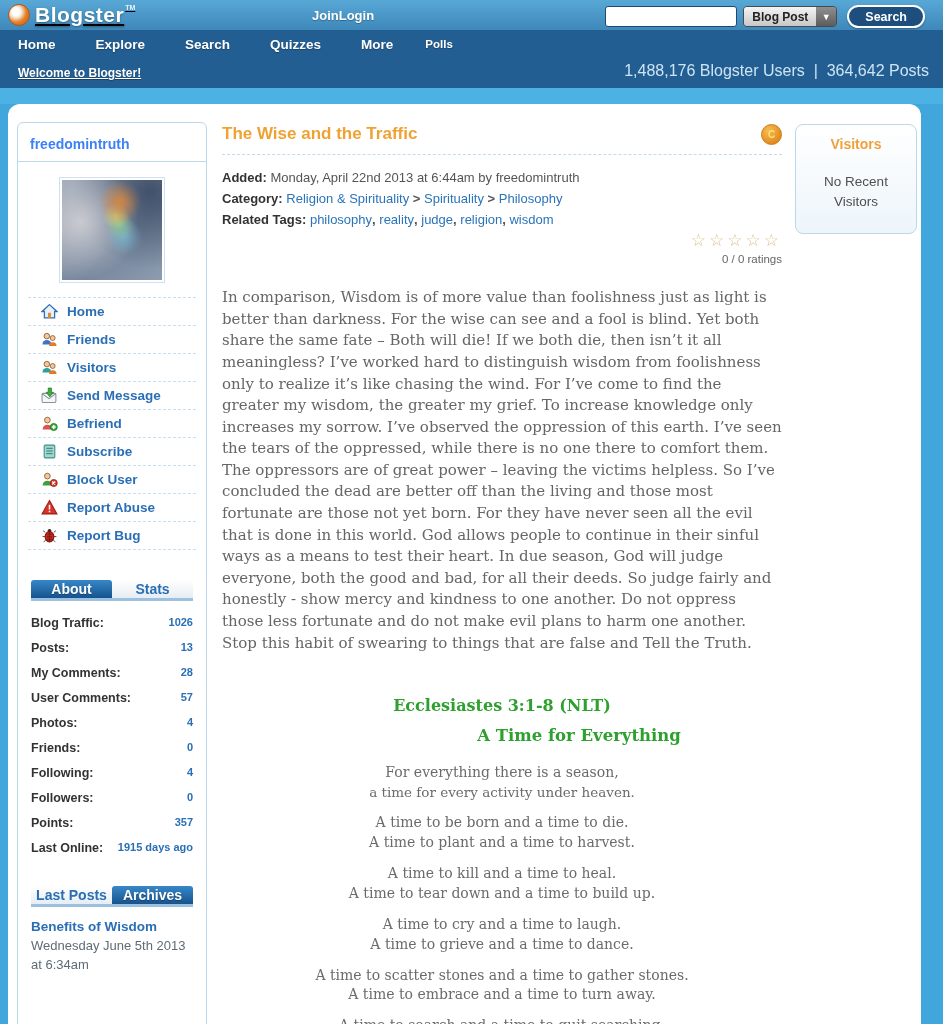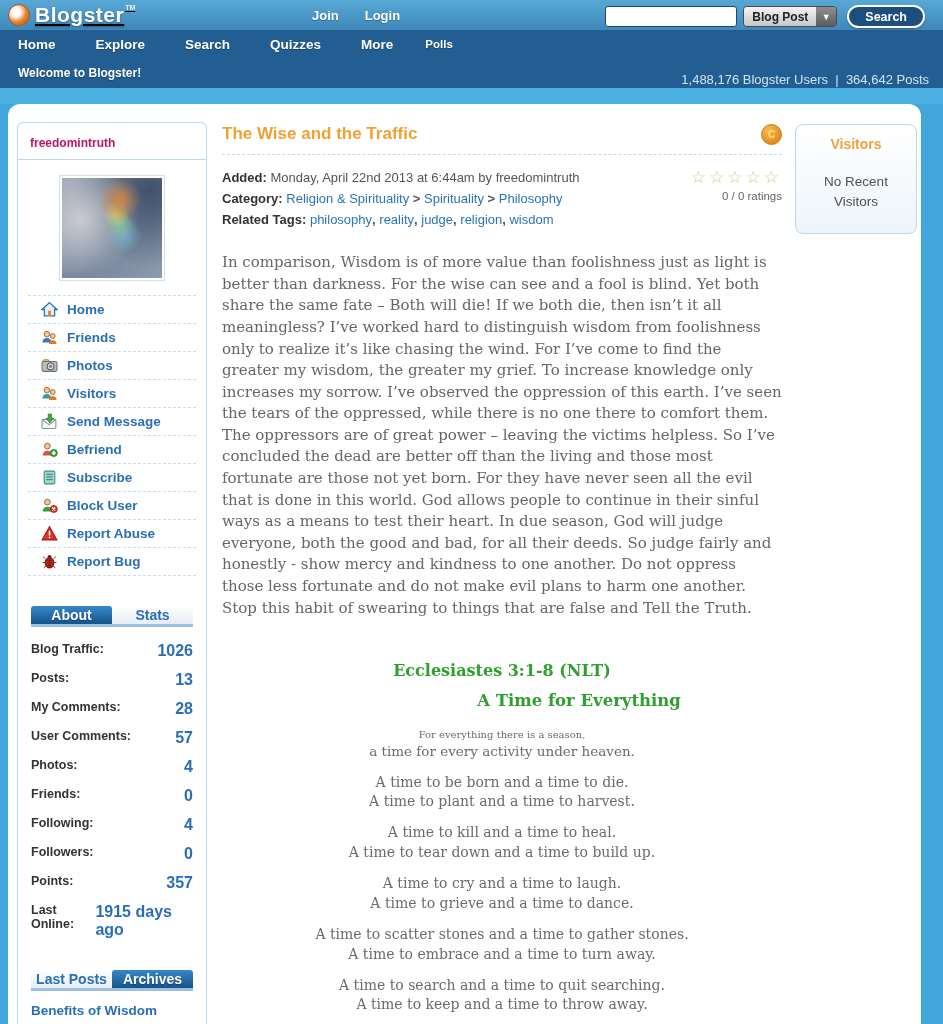--- a/index.html
+++ b/index.html
@@ -17,30 +17,30 @@
     display:flex; align-items:center; position:relative;
   }
   .logo-wrap { display:flex; align-items:flex-start; padding-left:8px;text-decoration:underline; }
   .logo-circle {
     width:22px; height:22px; border-radius:50%;
     background:radial-gradient(circle at 35% 35%, #ffffff 18%, #f6e9d8 30%, #e8822a 55%, #c9641a 85%);
     border:1px solid #b3571a; margin-top:2px;
   }
   .logo-text { color:#fff; font-size:21px; font-weight:bold; letter-spacing:.5px; margin-left:5px; line-height:26px; text-shadow:0 1px 2px rgba(0,0,0,.35); }
   .logo-tm { color:#e8f4fb; font-size:7px; font-weight:bold; margin-left:1px; margin-top:2px; }
-  .auth-links { position:absolute; left:312px; top:0; height:30px; display:flex; align-items:center; gap:26px; }
+  .auth-links { position:absolute; left:312px; top:0; height:30px; display:flex; align-items:center; }
   .auth-links a { color:#fff; font-weight:bold; font-size:13px; text-decoration:none; text-shadow:0 1px 1px rgba(0,0,0,.3); }
 
   .navbar { background:#235e92; height:58px; position:relative; }
   .nav-row { display:flex; align-items:center; height:28px; padding-left:18px; }
   .nav-item { color:#fff; font-weight:bold; font-size:13.5px; margin-right:40px; cursor:pointer; text-shadow:0 1px 1px rgba(0,0,0,.3); }
   .nav-item.small { font-size:11.5px; margin-right:16px; margin-left:-8px; }
   .welcome-row { display:flex; align-items:center; height:30px; padding-left:18px; }
-  .welcome-text { color:#fff; font-weight:bold; font-size:12px; text-shadow:0 1px 1px rgba(0,0,0,.3); }
-  .hdr-stats { position:absolute; right:14px; bottom:1px; color:#cde4f5; font-size:13px; }
+  .welcome-text { color:#fff; font-weight:bold; font-size:12px; text-shadow:0 1px 1px rgba(0,0,0,.3);text-decoration:underline; }
+  .hdr-stats { position:absolute; right:14px; bottom:8px; color:#cde4f5; font-size:16px; }
 
   .search-ctrls { position:absolute; right:18px; top:-25px; display:flex; align-items:center; }
   .search-input {
     width:132px; height:21px; border:1px solid #1c4a74; border-radius:3px;
     background:#fff; font-size:12px; padding:0 5px; outline:none;
   }
   .cat-select {
     margin-left:6px; height:21px; display:flex; align-items:stretch; border:1px solid #4a4a4a;
     border-radius:4px; overflow:hidden; cursor:pointer;
   }
@@ -64,21 +64,21 @@
   .content {
     margin:0 22px 0 8px; background:#fff; border-radius:12px 12px 0 0;
     min-height:920px; display:flex; padding:18px 10px 0 9px; position:relative;
   }
 
   
   .sidebar {
     width:190px; min-width:190px; border:1px solid #b9d8ec; border-radius:6px;
     background:#fff; height:910px; overflow:hidden;
   }
-  .sb-username { color:#be185d; font-weight:bold; font-size:12px; padding:13px 12px 9px; border-bottom:1px solid #bcd9ee; margin:0 0 2px 0; }
+  .sb-username { color:#3b82f6; font-weight:bold; font-size:14px; padding:13px 12px 9px; border-bottom:1px solid #bcd9ee; margin:0 0 2px 0; }
   .avatar-frame { width:106px; margin:15px auto 14px; border:1px solid #cfe0ef; padding:2px; background:#fff; }
   .avatar-img {
     width:100px; height:100px;
     background:
       radial-gradient(circle at 58% 22%, rgba(225,135,55,.85), rgba(225,135,55,0) 22%),
       radial-gradient(circle at 54% 36%, rgba(225,220,110,.7), rgba(225,220,110,0) 16%),
       radial-gradient(circle at 58% 46%, rgba(140,210,140,.65), rgba(140,210,140,0) 18%),
       radial-gradient(circle at 62% 57%, rgba(120,200,225,.6), rgba(120,200,225,0) 22%),
       radial-gradient(circle at 18% 42%, rgba(205,205,210,.95), rgba(205,205,210,0) 58%),
       radial-gradient(circle at 88% 12%, rgba(62,78,104,.95), rgba(62,78,104,0) 62%),
@@ -94,57 +94,57 @@
   .sb-item .lbl { color:#2a6fb5; font-weight:bold; font-size:13.5px; }
 
   .tabs { display:flex; margin:20px 13px 0; border-bottom:3px solid #9cc1e0; height:27px; }
   .tab { flex:1; display:flex; align-items:center; justify-content:center; font-weight:bold; font-size:14px; cursor:pointer; border-radius:3px 3px 0 0;margin-top:6px; }
   .tab-dark { background:linear-gradient(180deg,#3787c8,#17538e); color:#fff; text-shadow:0 1px 1px rgba(0,0,0,.3); }
   .tab-light { background:linear-gradient(180deg,#ffffff,#e7edf3); color:#2a6fb5; }
 
   .stats-table { margin:9px 13px 0; }
   .stat-row { display:flex; justify-content:space-between; padding:5.5px 0; }
   .stat-label { color:#333; font-weight:bold; font-size:12.5px; }
-  .stat-value { color:#2a6fb5; font-weight:bold; font-size:16px; }
+  .stat-value { color:#2a6fb5; font-weight:bold; font-size:11px; }
 
   .sb-posts { margin:12px 13px 0; }
   .sb-post { margin-bottom:17px; }
   .sb-post-title { color:#2a6fb5; font-weight:bold; font-size:13.5px; margin-bottom:3px; cursor:pointer; }
   .sb-post-date { color:#5f6b76; font-size:13px; line-height:1.45; }
 
   
   .main { width:560px; min-width:560px; margin-left:15px; padding-top:2px; }
   .post-title-row { display:flex; align-items:flex-start; justify-content:space-between; border-bottom:1px dashed #c3dbee; padding-bottom:9px; }
   .post-title { color:#efa233; font-weight:bold; font-size:17px; }
   .comment-badge {
     width:21px; height:21px; border-radius:50%;
     background:radial-gradient(circle at 35% 30%, #f8bc52, #e08a1e 75%);
     color:#f8e27a; font-size:10px; font-weight:bold;
     display:flex; align-items:center; justify-content:center;
     border:1px solid #c97a14; cursor:pointer;
   }
-  .meta-row { display:flex; justify-content:space-between; margin-top:12px; }
+  .meta-row { display:flex; justify-content:space-between; margin-top:12px;flex-direction:column; }
   .meta-lines { font-size:13px; color:#555; line-height:1.62; }
   .meta-lines .mlabel { color:#333; font-weight:bold; }
   .meta-lines a { color:#2b74b8; text-decoration:none; }
   .meta-sep { color:#555; font-weight:bold; }
   .rating-box { text-align:right; }
   .stars { color:#d9c48f; font-size:17px; letter-spacing:3px; white-space:nowrap; cursor:pointer; }
   .rating-text { color:#666; font-size:11.5px; margin-top:2px; }
 
   .post-body {
     margin-top:22px; font-family:"DejaVu Serif", serif; color:#666;
     font-size:15px; line-height:1.44; text-align:left;
   }
   .scripture-h { margin-top:42px; text-align:center; color:#2da02d; font-family:"DejaVu Serif", serif; font-weight:bold; font-size:16px; }
   .scripture-sub { margin-top:11px; text-align:center; padding-left:154px; color:#2da02d; font-family:"DejaVu Serif", serif; font-weight:bold; font-size:16.5px; }
   .poem { margin-top:18px; text-align:center; font-family:"DejaVu Serif", serif; color:#6b6b6b; }
   .stanza { margin-bottom:11px; }
   .stanza p { font-size:14px; line-height:1.42; }
-  .stanza.lead p.l1 { font-size:10px; }
+  .stanza.lead p.l1 { font-size:14px; }
   .stanza.lead p.l2 { font-size:13.5px; }
 
   
   .rightcol { flex:1; padding-left:13px; padding-top:2px; }
   .visitors-box {
     width:122px; border:1px solid #b9d8ec; border-radius:8px;
     background:linear-gradient(180deg,#ffffff,#edf5fb); text-align:center;
     padding:11px 6px 20px;
   }
   .visitors-title { color:#f0a13a; font-weight:bold; font-size:14px; margin-bottom:20px; }
@@ -221,31 +221,20 @@
                 <path d="M1.3 12.6 a4.2 4.2 0 0 1 8.4 0 Z" fill="#3f74c0"></path>
                 <circle cx="11" cy="6.6" r="2.3" fill="#f3c89a" stroke="#8a5a2a" stroke-width="0.8"></circle>
                 <path d="M7.6 14 a3.5 3.5 0 0 1 7 0 Z" fill="#e07a28"></path>
               </svg>
             </span>
           <span class="lbl">Friends</span>
         </div>
         <div class="sb-item">
           <span class="icon">
               <svg viewBox="0 0 16 16" width="17" height="17">
-                <rect x="2" y="2.5" width="5.5" height="3" rx="1" fill="#e5c33a" stroke="#9a7d1e" stroke-width="0.7"></rect>
-                <rect x="1" y="4.2" width="14" height="9.3" rx="1.5" fill="#b9bec6" stroke="#6a6f78"></rect>
-                <circle cx="9" cy="8.8" r="3.2" fill="#dfe3e8" stroke="#555b63"></circle>
-                <circle cx="9" cy="8.8" r="1.6" fill="#7a828c"></circle>
-              </svg>
-            </span>
-          <span class="lbl">Photos</span>
-        </div>
-        <div class="sb-item">
-          <span class="icon">
-              <svg viewBox="0 0 16 16" width="17" height="17">
                 <circle cx="5.5" cy="4.8" r="2.6" fill="#f3c89a" stroke="#8a5a2a" stroke-width="0.8"></circle>
                 <path d="M1.3 12.6 a4.2 4.2 0 0 1 8.4 0 Z" fill="#2f9e9e"></path>
                 <circle cx="11" cy="6.6" r="2.3" fill="#f3c89a" stroke="#8a5a2a" stroke-width="0.8"></circle>
                 <path d="M7.6 14 a3.5 3.5 0 0 1 7 0 Z" fill="#e07a28"></path>
               </svg>
             </span>
           <span class="lbl">Visitors</span>
         </div>
         <div class="sb-item">
           <span class="icon">

